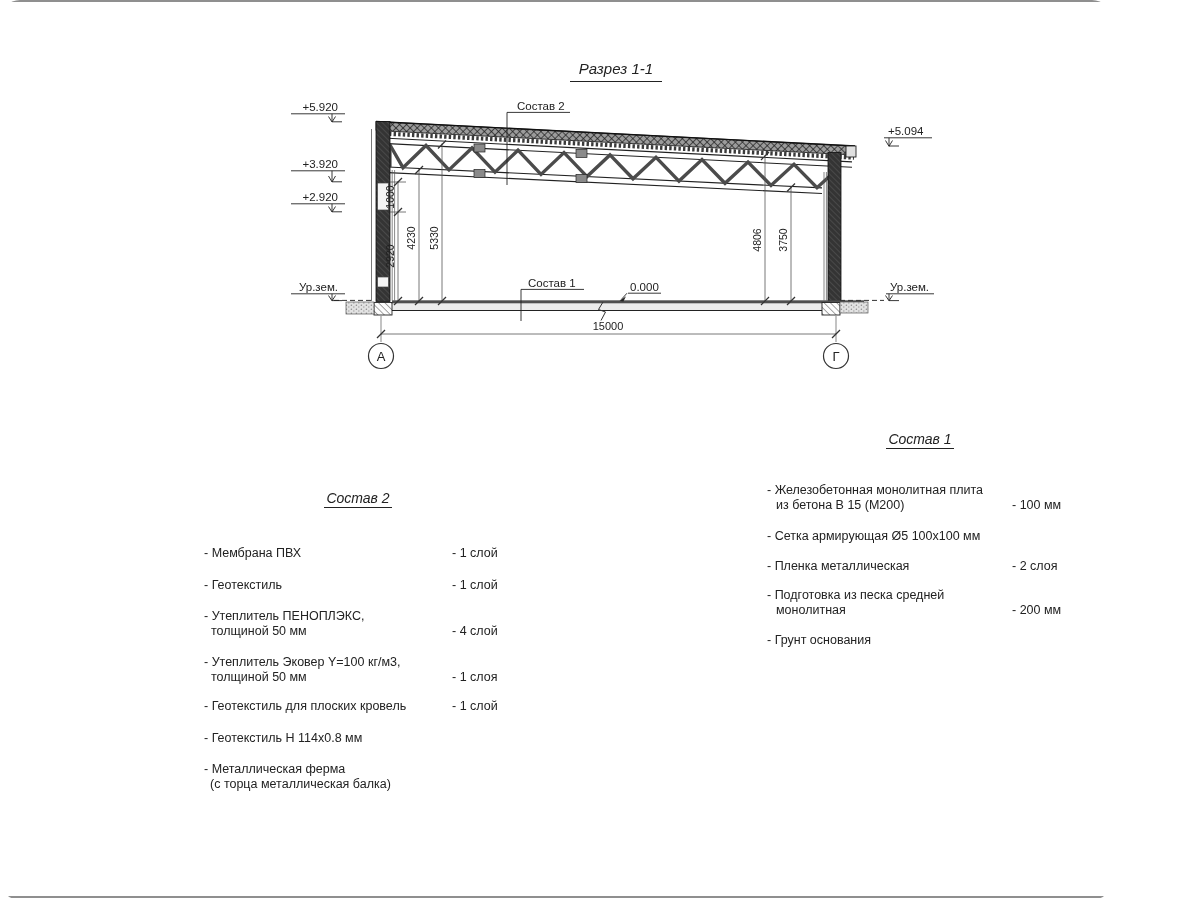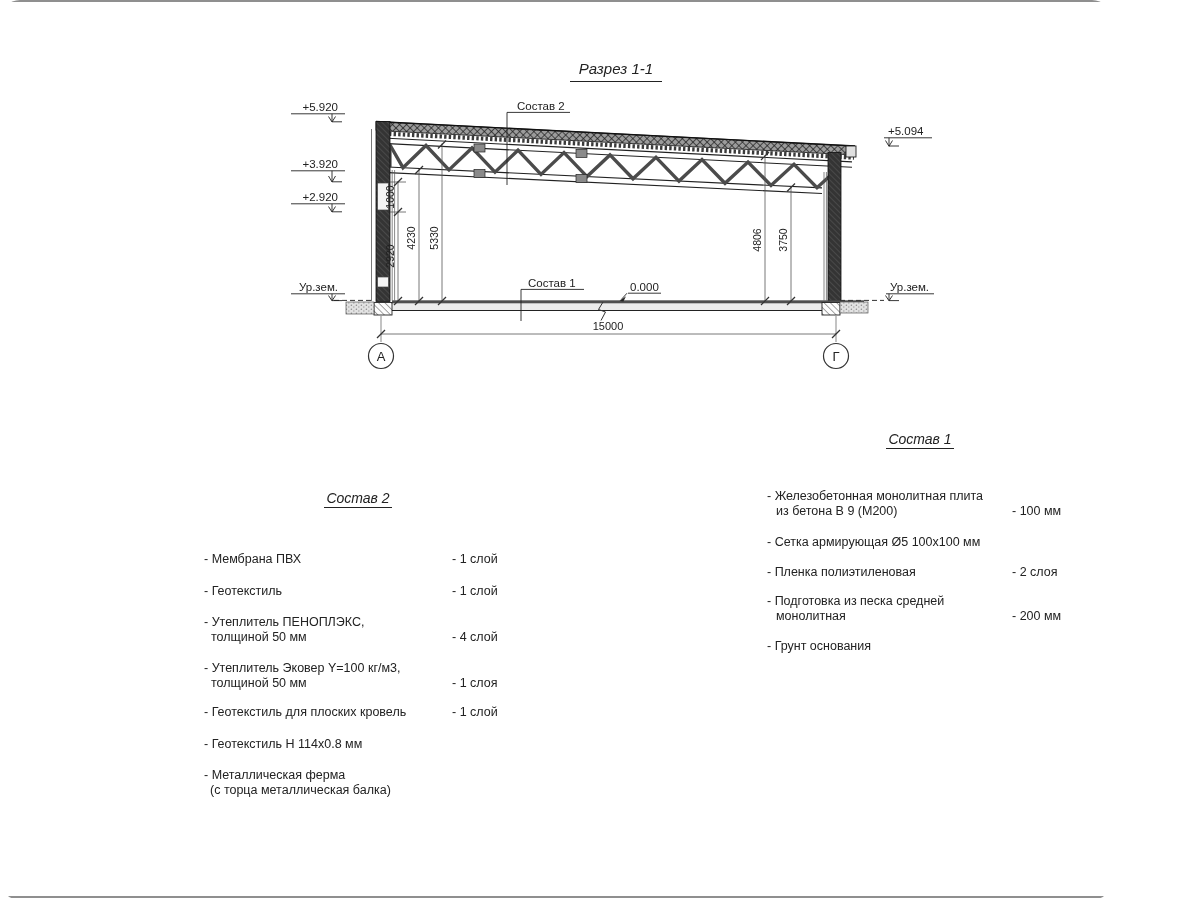--- a/index.html
+++ b/index.html
@@ -1,20 +1,20 @@
 <!DOCTYPE html>
 <html><head>
 <meta charset="utf-8">
 <style>
   html,body{margin:0;padding:0;background:#fff;}
   .canvas{position:relative;width:1112px;height:900px;background:#fff;overflow:hidden;
           font-family:"Liberation Sans",sans-serif;color:#222;border-radius:20px;}
   .page-edge{position:absolute;left:0;width:1200px;height:2px;background:#8f8f8f;}
   svg text{font-family:"Liberation Sans",sans-serif;fill:#222;}
-  .li{position:absolute;font-size:12.5px;line-height:14px;white-space:nowrap;color:#222;margin-top:6px;}
+  .li{position:absolute;font-size:12.5px;line-height:14px;white-space:nowrap;color:#222;}
   .list-title{position:absolute;font-size:14px;font-style:italic;text-align:center;color:#222;}
   .list-title span{border-bottom:1.2px solid #222;padding:0 2px 1px 2px;}
 </style>
 </head>
 <body>
 
 <div class="canvas">
   <div class="page-edge" style="top:0"></div>
   <div class="page-edge" style="top:896px"></div>
 
@@ -223,22 +223,22 @@
   <div class="li" style="left:204px;top:699px">- Геотекстиль для плоских кровель</div>
   <div class="li" style="left:452px;top:699px">- 1 слой</div>
   <div class="li" style="left:204px;top:731px">- Геотекстиль Н 114х0.8 мм</div>
   <div class="li" style="left:204px;top:762px">- Металлическая ферма</div>
   <div class="li" style="left:210px;top:777px">(с торца металлическая балка)</div>
 
   <div class="list-title" style="left:868px;top:431px;width:104px">
     <span>Состав 1</span>
   </div>
   <div class="li" style="left:767px;top:483px">- Железобетонная  монолитная плита</div>
-  <div class="li" style="left:776px;top:498px">из бетона В 9 (М200)</div>
+  <div class="li" style="left:776px;top:498px">из бетона В 15 (М200)</div>
   <div class="li" style="left:1012px;top:498px">- 100 мм</div>
   <div class="li" style="left:767px;top:529px">- Сетка армирующая Ø5 100х100 мм</div>
-  <div class="li" style="left:767px;top:559px">- Пленка полиэтиленовая</div>
+  <div class="li" style="left:767px;top:559px">- Пленка металлическая</div>
   <div class="li" style="left:1012px;top:559px">-  2 слоя</div>
   <div class="li" style="left:767px;top:588px">- Подготовка из песка средней</div>
   <div class="li" style="left:776px;top:603px">монолитная</div>
   <div class="li" style="left:1012px;top:603px">- 200 мм</div>
   <div class="li" style="left:767px;top:633px">- Грунт основания</div>
 </div>
 
 </body></html>

